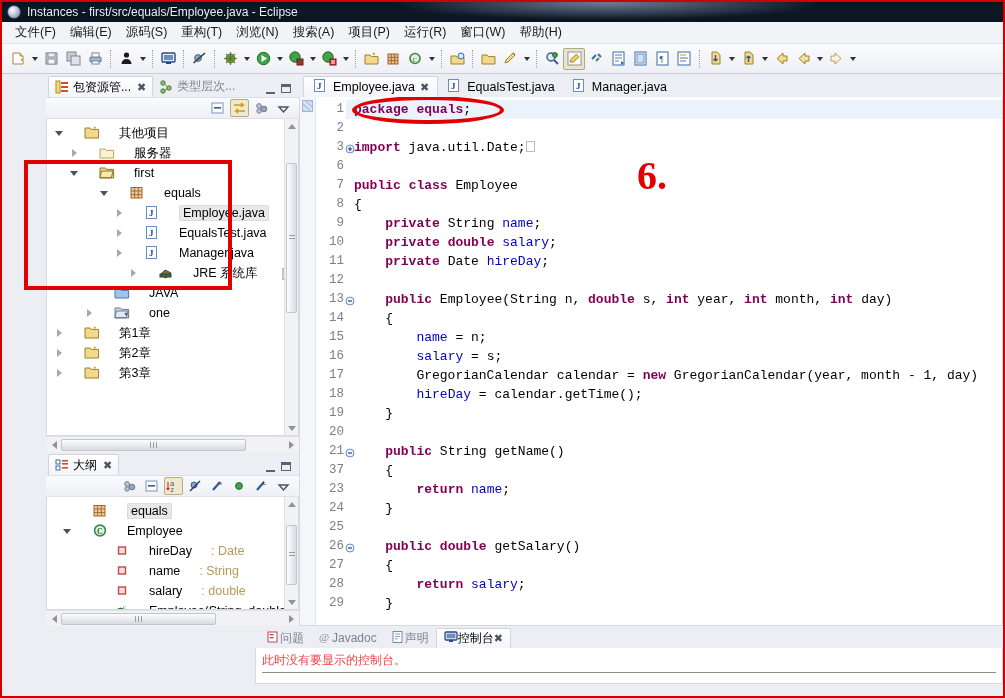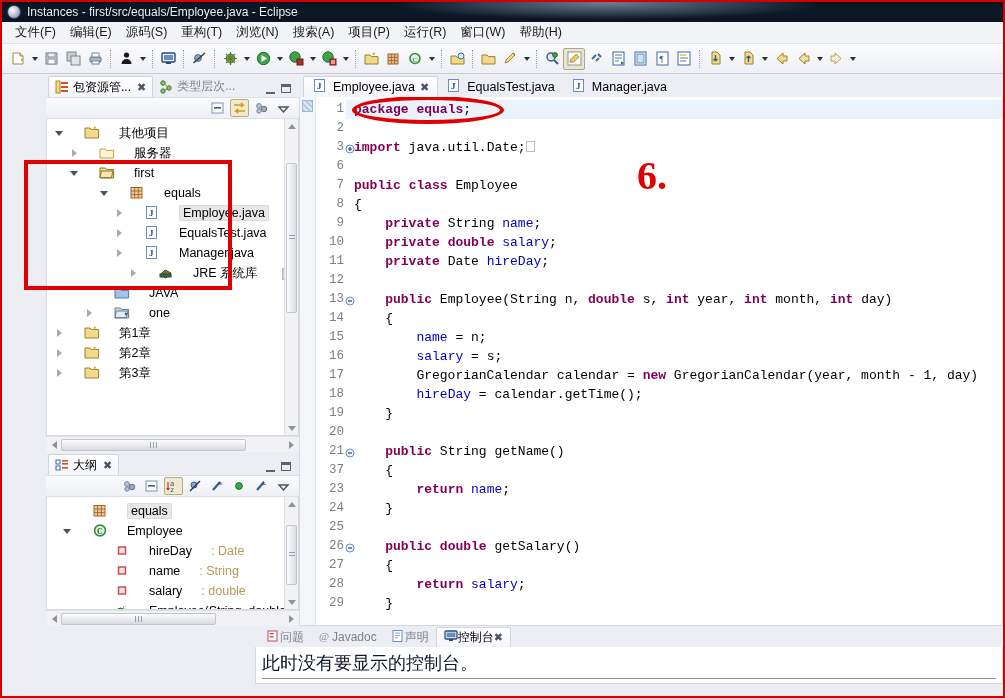--- a/index.html
+++ b/index.html
@@ -202,21 +202,21 @@
     font-family:"Liberation Serif",serif;z-index:30;pointer-events:none;line-height:1;}
 
   
   .console{height:58px;display:flex;flex-direction:column;background:#eceef4;flex:none;}
   .cstabrow{height:22px;display:flex;align-items:flex-end;padding-left:4px;}
   .cstab{display:flex;align-items:center;height:20px;padding:0 7px;font-size:12px;color:#7d828c;}
   .cstab.active{color:#000;background:linear-gradient(180deg,#ffffff 0%,#f3f5fa 100%);
     border:1px solid #cfd4de;border-bottom:none;border-radius:2px 2px 0 0;}
   .cstab .x{font-size:11px;color:#4a5464;}
   .csbody{flex:1;background:#fff;border:1px solid #d6d9e0;border-top:none;
-    padding:4px 6px;font-size:18px;color:#0f172a;}
+    padding:4px 6px;font-size:12px;color:#ef4444;}
   .csline{border-bottom:1px solid #8e8e8e;padding-bottom:3px;}
 
   .statusbar{height:12px;background:#eceef4;}
 </style>
 </head>
 <body>
 
 <div class="app">
 
   <div class="titlebar">

